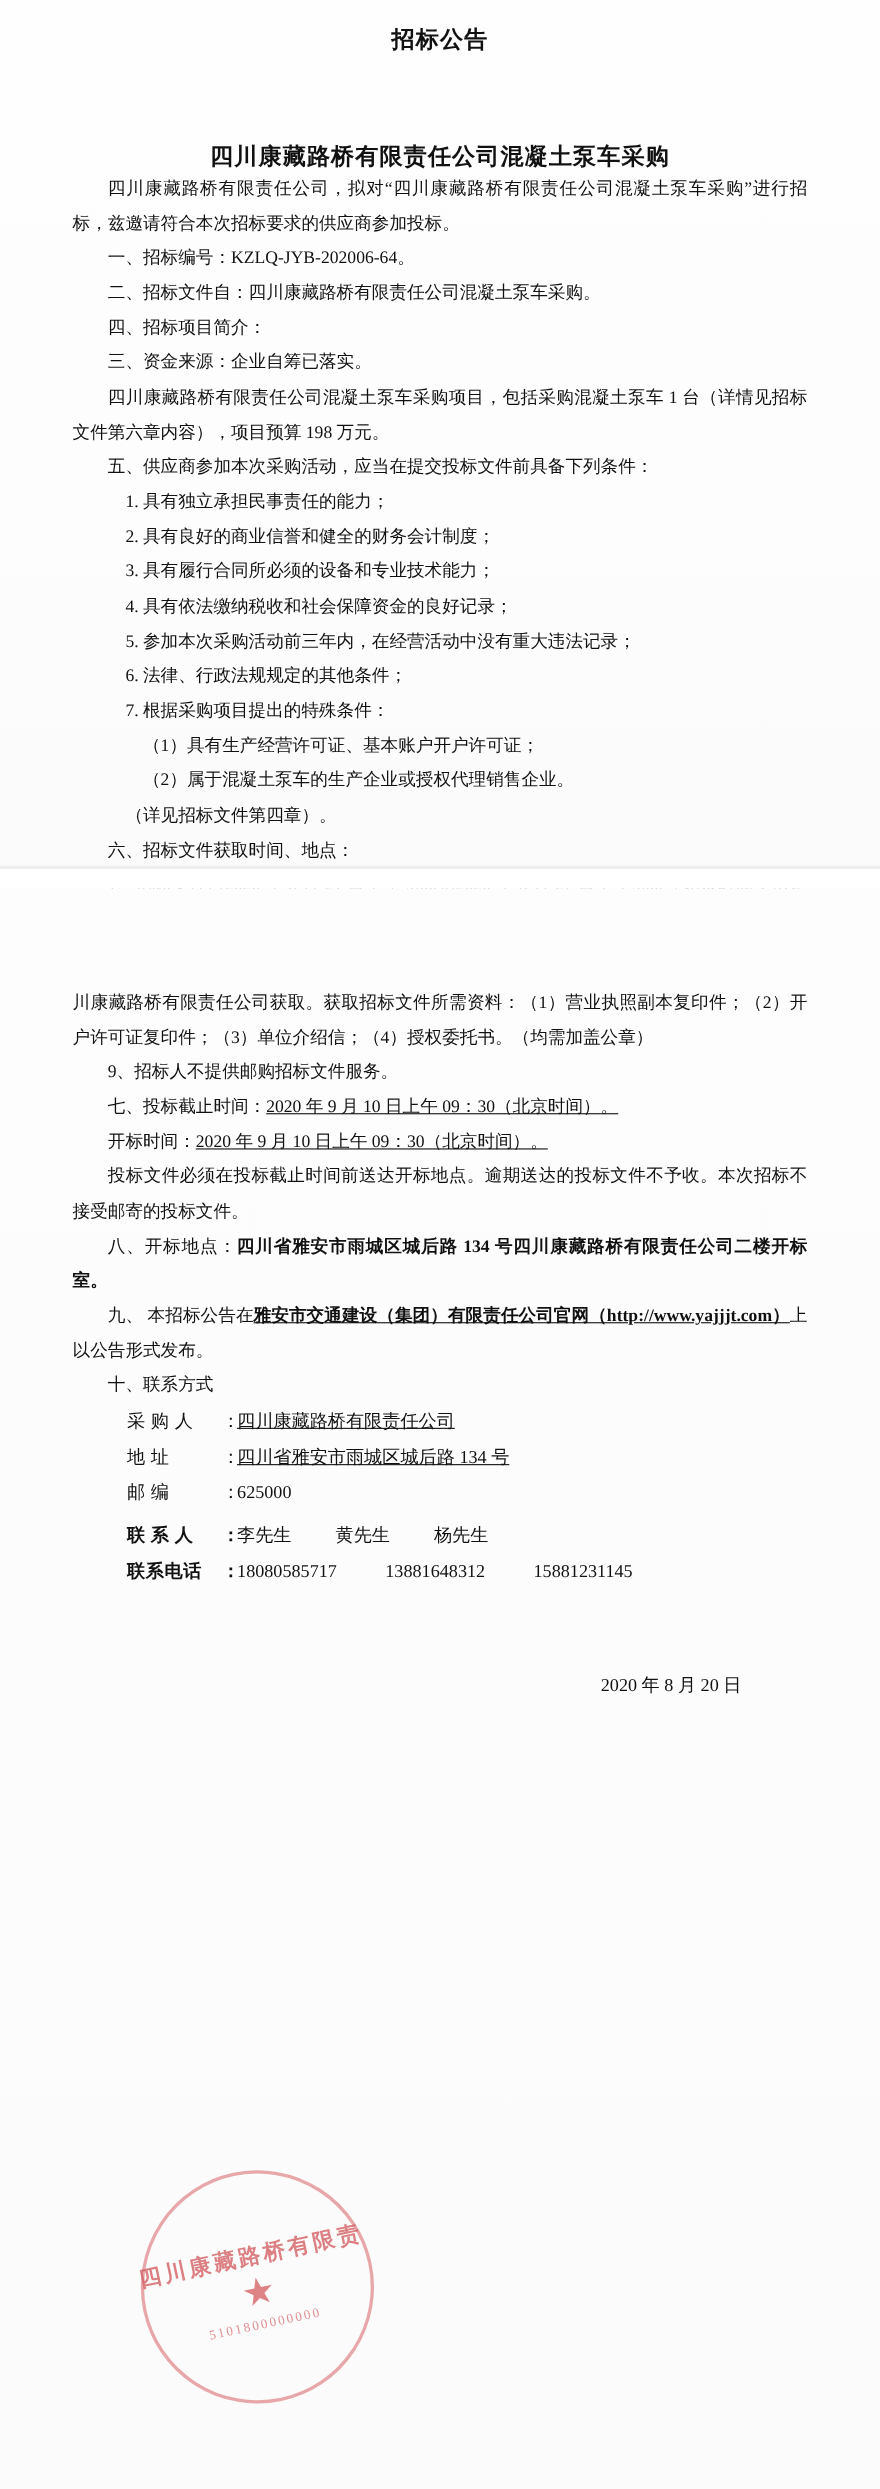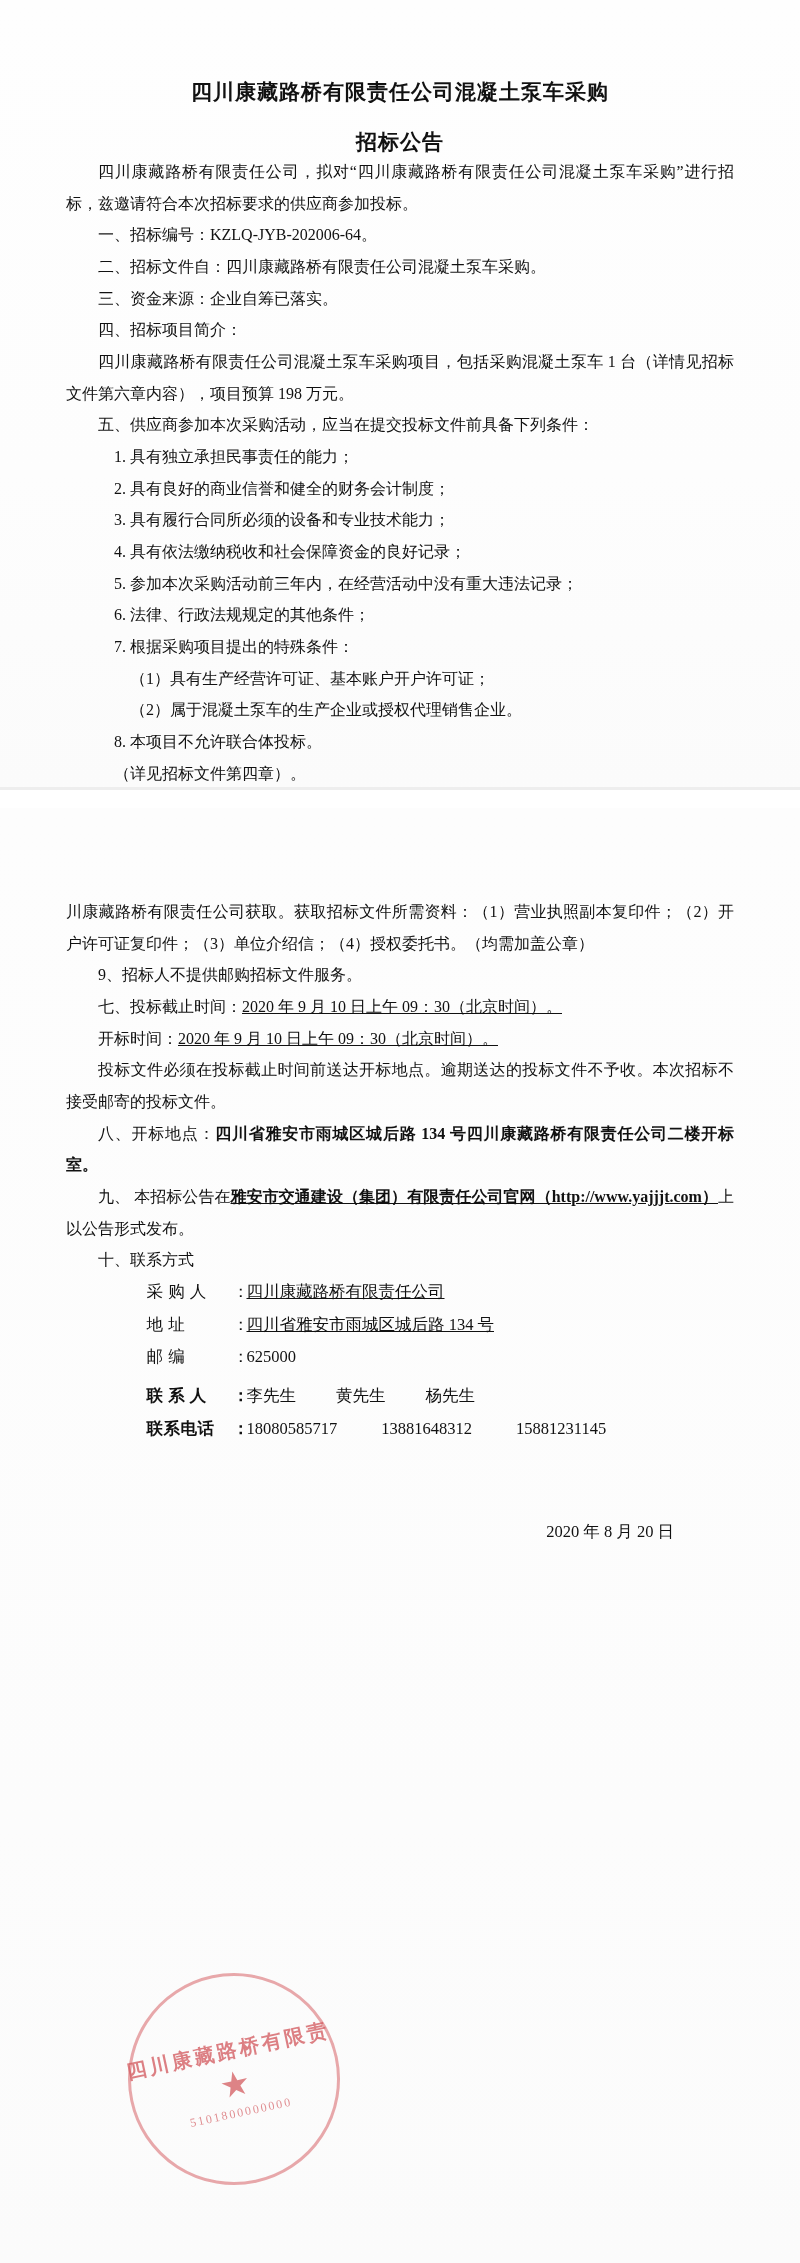--- a/index.html
+++ b/index.html
@@ -78,21 +78,20 @@
     font-size: 16.5px;
     line-height: 1.98;
     display: flex;
     text-indent: 0;
     padding-left: 3em;
   }
   .contact-label {
     width: 86px;
     flex: none;
     letter-spacing: 0.5px;
-    margin-left: 31px;
   }
   .contact-sep { width: 14px; flex: none; }
   .contact-val { flex: 1; }
   .phones {
     display: flex;
     gap: 44px;
   }
   .names {
     display: flex;
     gap: 40px;
@@ -152,44 +151,43 @@
   }
 </style>
 </head>
 <body>
 
 <div class="page">
 
   <div class="sheet sheet-1">
     <div class="content">
 
+      <h1 class="doc-title title-2">招标公告</h1>
       <h1 class="doc-title title-1">四川康藏路桥有限责任公司混凝土泵车采购</h1>
-      <h1 class="doc-title title-2">招标公告</h1>
 
       <p class="para indent2 first-block">四川康藏路桥有限责任公司，拟对“四川康藏路桥有限责任公司混凝土泵车采购”进行招标，兹邀请符合本次招标要求的供应商参加投标。</p>
 
       <p class="para indent2">一、招标编号：KZLQ-JYB-202006-64。</p>
       <p class="para indent2">二、招标文件自：四川康藏路桥有限责任公司混凝土泵车采购。</p>
+      <p class="para indent2">四、招标项目简介：</p>
       <p class="para indent2">三、资金来源：企业自筹已落实。</p>
-      <p class="para indent2">四、招标项目简介：</p>
       <p class="para indent2">四川康藏路桥有限责任公司混凝土泵车采购项目，包括采购混凝土泵车 1 台（详情见招标文件第六章内容），项目预算 198 万元。</p>
       <p class="para indent2">五、供应商参加本次采购活动，应当在提交投标文件前具备下列条件：</p>
 
       <p class="para indent3">1. 具有独立承担民事责任的能力；</p>
       <p class="para indent3">2. 具有良好的商业信誉和健全的财务会计制度；</p>
       <p class="para indent3">3. 具有履行合同所必须的设备和专业技术能力；</p>
       <p class="para indent3">4. 具有依法缴纳税收和社会保障资金的良好记录；</p>
       <p class="para indent3">5. 参加本次采购活动前三年内，在经营活动中没有重大违法记录；</p>
       <p class="para indent3">6. 法律、行政法规规定的其他条件；</p>
       <p class="para indent3">7. 根据采购项目提出的特殊条件：</p>
 
       <p class="para indent4">（1）具有生产经营许可证、基本账户开户许可证；</p>
       <p class="para indent4">（2）属于混凝土泵车的生产企业或授权代理销售企业。</p>
 
-      <p class="para indent3">8. 本项目不允许联合体投标。</p>
       <p class="para indent3">（详见招标文件第四章）。</p>
 
       <p class="para indent2">六、招标文件获取时间、地点：</p>
 
       <p class="para indent2">
         <span>1、招标文件自</span><span class="u">2020 年 8 月 21 日上午 9:00</span><span>到</span><span class="u">2020 年 8 月 27 日下午</span><span>5:00（北京时间，法定节假日除外）在四川省雅安市雨城区城后路 134 号四</span>
       </p>
 
     </div>
     <div class="edge-bottom" style="bottom:0;"></div>

